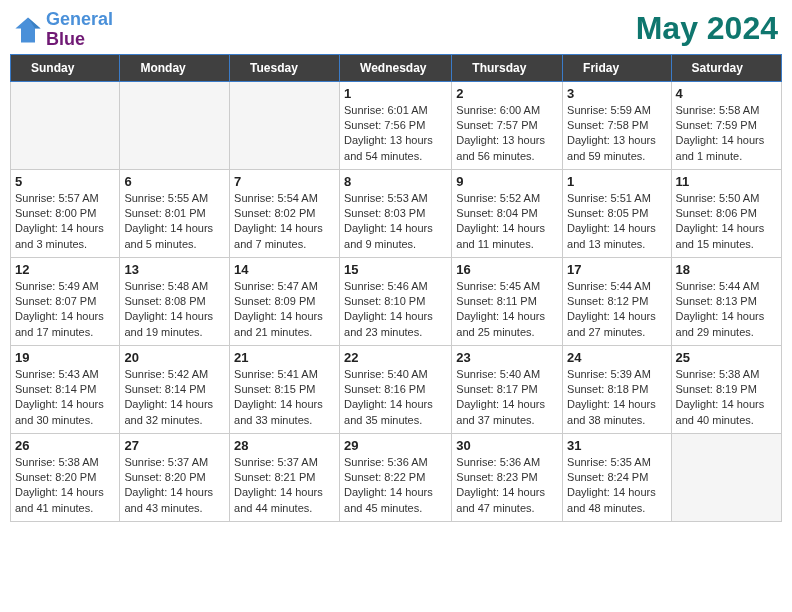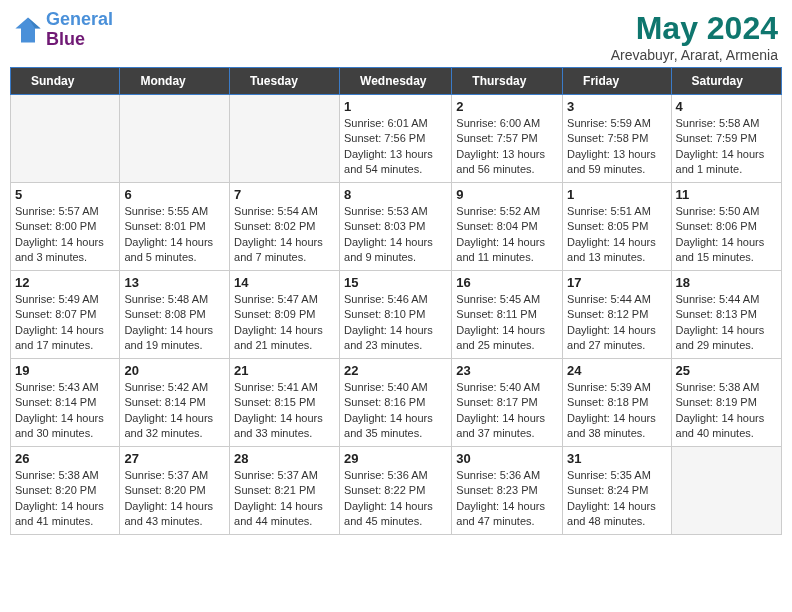--- a/index.html
+++ b/index.html
@@ -97,21 +97,20 @@
       <polygon points="20,2 38,18 30,18 30,38 10,38 10,18 2,18" fill="#4a90d9"></polygon>
       <polygon points="20,2 38,18 30,18" fill="#2a6faf" opacity="0.5"></polygon>
     </svg>
     <div class="logo-text">
       <div><span>General</span></div>
       <div><span style="color:#701a75">Blue</span></div>
     </div>
   </div>
   <div class="title-block">
     <div class="month-year">May 2024</div>
-    <div class="location">Arevabuyr, Ararat, Armenia</div>
   </div>
 </div>
 
 <table class="calendar">
   <thead>
     <tr>
     <th>Sunday</th>
         <th>Monday</th>
         <th>Tuesday</th>
         <th>Wednesday</th>

